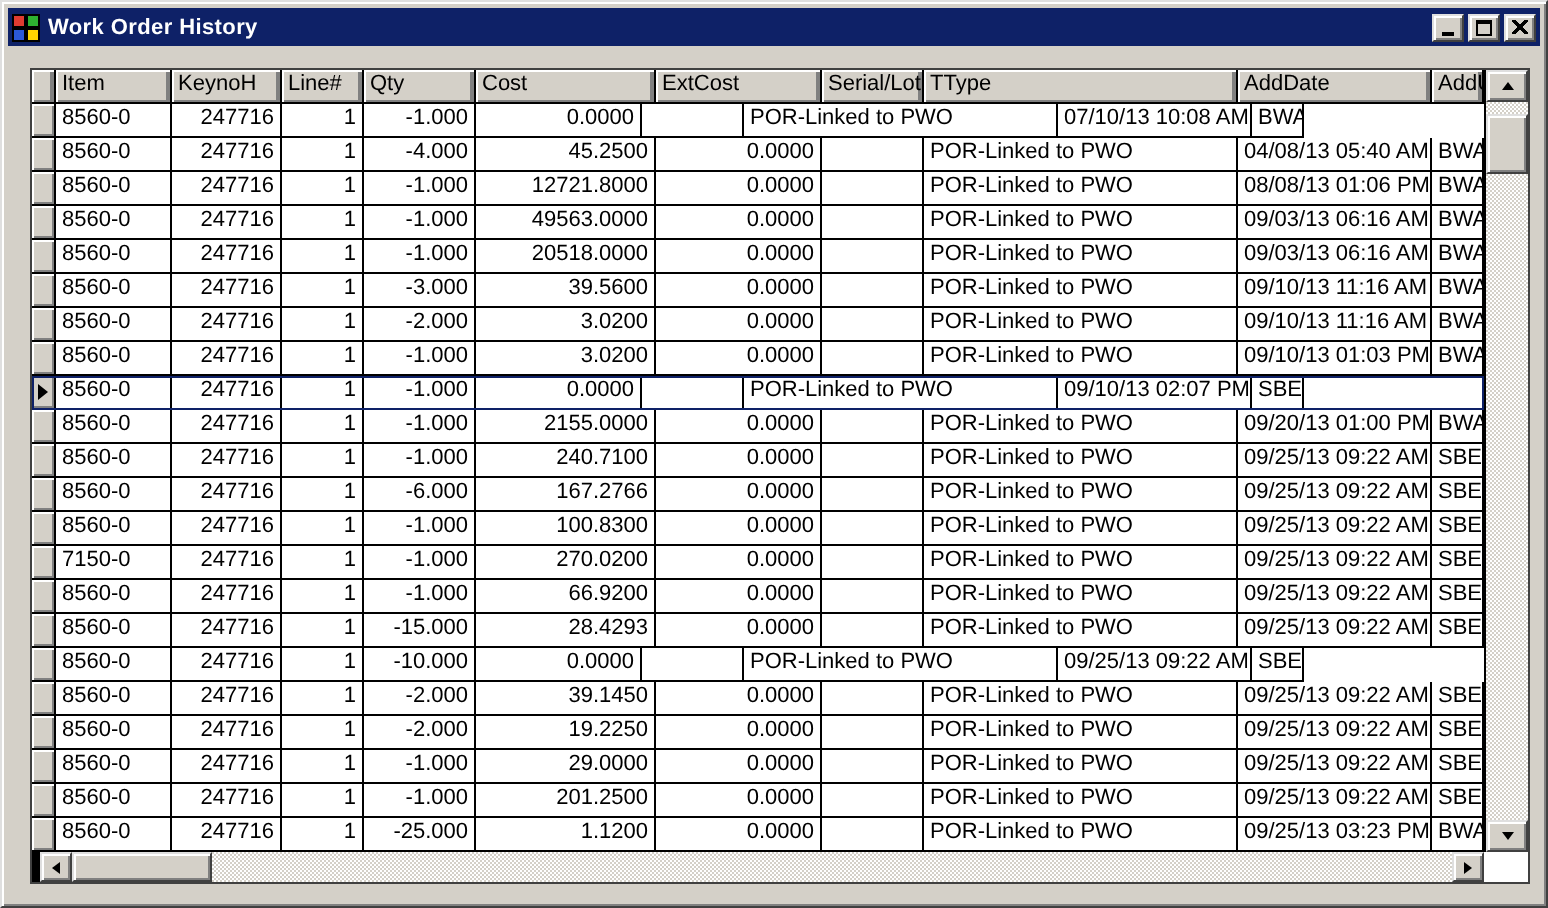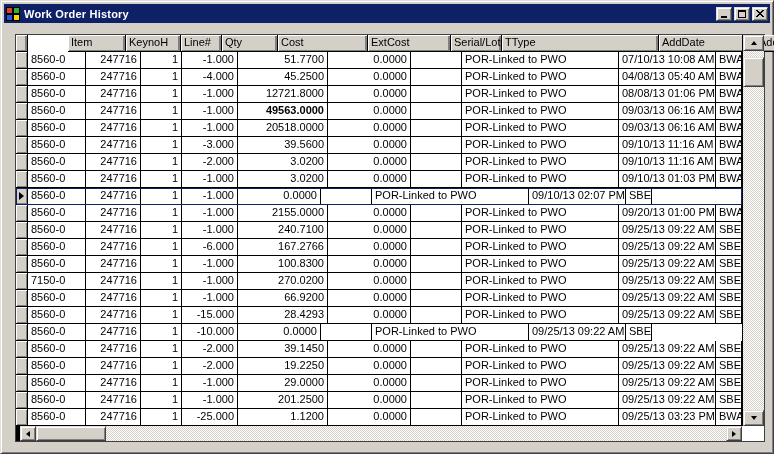--- a/index.html
+++ b/index.html
@@ -139,39 +139,38 @@
         </span>
       <span class="tbtn">
           <span class="glyph-close"></span>
         </span>
     </span>
   </div>
 
   <div class="grid">
     <div class="grid-header" id="grid-header">
         <div class="hcell" style="width: 12px; flex: 0 0 auto;"></div>
-        <div class="hcell" style="width: 58px; flex: 0 0 auto; margin-left: 40px;">Item</div>
+        <div class="hcell" style="width: 58px; flex: 0 0 auto;">Item</div>
         <div class="hcell" style="width: 55px; flex: 0 0 auto;">KeynoH</div>
         <div class="hcell" style="width: 41px; flex: 0 0 auto;">Line#</div>
         <div class="hcell" style="width: 56px; flex: 0 0 auto;">Qty</div>
         <div class="hcell" style="width: 90px; flex: 0 0 auto;">Cost</div>
         <div class="hcell" style="width: 83px; flex: 0 0 auto;">ExtCost</div>
         <div class="hcell" style="width: 51px; flex: 0 0 auto;">Serial/Lot</div>
         <div class="hcell" style="width: 157px; flex: 0 0 auto;">TType</div>
         <div class="hcell" style="width: 97px; flex: 0 0 auto;">AddDate</div>
         <div class="hcell" style="width: 26px; flex: 0 0 auto;">AddU</div>
       </div>
     <div class="grid-body" id="grid-body">
         <div class="row">
           <div class="selcell"></div>
           <div class="cell" style="width: 58px;">8560-0</div>
           <div class="cell num" style="width: 55px;">247716</div>
           <div class="cell num" style="width: 41px;">1</div>
           <div class="cell num" style="width: 56px;">-1.000</div>
-          <div class="cell num" style="width: 90px;">51.7700</div>
           <div class="cell num" style="width: 83px;">0.0000</div>
           <div class="cell" style="width: 51px;"></div>
           <div class="cell" style="width: 157px;">POR-Linked to PWO</div>
           <div class="cell" style="width: 97px;">07/10/13 10:08 AM</div>
           <div class="cell" style="width: 26px;">BWA</div>
         </div>
         <div class="row">
           <div class="selcell"></div>
           <div class="cell" style="width: 58px;">8560-0</div>
           <div class="cell num" style="width: 55px;">247716</div>
@@ -196,21 +195,21 @@
           <div class="cell" style="width: 157px;">POR-Linked to PWO</div>
           <div class="cell" style="width: 97px;">08/08/13 01:06 PM</div>
           <div class="cell" style="width: 26px;">BWA</div>
         </div>
         <div class="row">
           <div class="selcell"></div>
           <div class="cell" style="width: 58px;">8560-0</div>
           <div class="cell num" style="width: 55px;">247716</div>
           <div class="cell num" style="width: 41px;">1</div>
           <div class="cell num" style="width: 56px;">-1.000</div>
-          <div class="cell num" style="width: 90px; font-weight: bold;">49563.0000</div>
+          <div class="cell num" style="width: 90px;">49563.0000</div>
           <div class="cell num" style="width: 83px;">0.0000</div>
           <div class="cell" style="width: 51px;"></div>
           <div class="cell" style="width: 157px;">POR-Linked to PWO</div>
           <div class="cell" style="width: 97px;">09/03/13 06:16 AM</div>
           <div class="cell" style="width: 26px;">BWA</div>
         </div>
         <div class="row">
           <div class="selcell"></div>
           <div class="cell" style="width: 58px;">8560-0</div>
           <div class="cell num" style="width: 55px;">247716</div>

